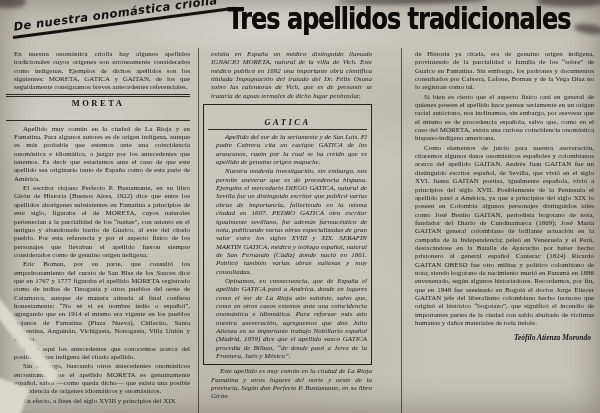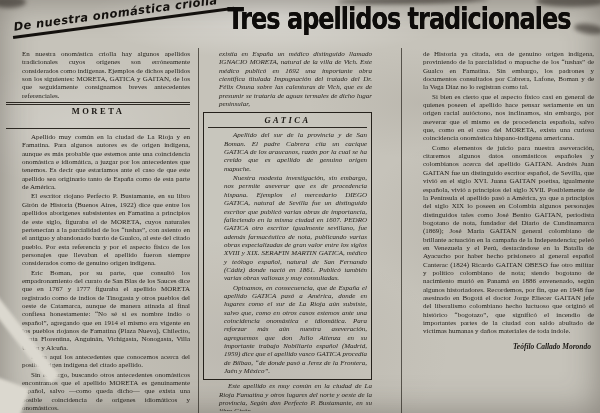--- a/index.html
+++ b/index.html
@@ -33,32 +33,32 @@
   .col{
     position:absolute;top:50px;bottom:2px;overflow:hidden;
     font-size:7px;line-height:8.35px;text-align:justify;
   }
   .col-1{left:6px;width:184px;}
   .col-2{left:203px;width:169px;font-style:italic;}
   .col-3{left:407px;width:187px;}
   .vrule{position:absolute;top:48px;bottom:0;width:1px;background:rgba(40,35,29,.7);z-index:2;}
   .vrule-1{left:198px;}
   .vrule-2{left:401px;}
-  .col p{margin:0 0 1px 16px;text-indent:9px;}
+  .col p{margin:0 0 1px 8px;text-indent:9px;}
   .col p.cont{text-indent:0;}
   .sec-head{
     position:relative;text-align:center;font-weight:bold;letter-spacing:2.5px;
     font-size:8.5px;line-height:10px;color:#1b1814;
     border-top:1px solid #2c2822;border-bottom:1px solid #2c2822;
     padding:1px 0 12px;margin:4px 0 4px;text-indent:0;
   }
   .sec-head::before{
     content:"";position:absolute;left:0;right:0;top:-3px;border-top:1px solid #2c2822;
   }
-  .gatica-box{border:1.5px solid #24201a;padding:2px 4px 3px;margin:4px 0 2px;background:rgba(255,255,255,.05);}
+  .gatica-box{border:1.5px solid #24201a;padding:12px 4px 3px;margin:4px 0 2px;background:rgba(255,255,255,.05);}
   .box-head{
     text-align:center;font-weight:bold;letter-spacing:2.5px;font-size:8.5px;line-height:10px;
     color:#1b1814;border-bottom:1px solid #2c2822;padding:0 0 2px;margin:0 0 3px;text-indent:0;
   }
   .byline{
     text-align:right;font-weight:bold;font-style:italic;font-size:7.5px;
     margin-top:7px;padding-right:3px;color:#1b1814;filter:blur(.3px);
   }
   .smudge{position:absolute;background:rgba(36,31,25,.55);border-radius:50%;filter:blur(2px);z-index:4;}
   .smudge-a{left:-8px;top:-4px;width:34px;height:12px;}
@@ -93,30 +93,30 @@
     <p>Eric Boman, por su parte, que consultó los empadronamiento del curato de San Blas de los Sauces dice que en 1767 y 1777 figuraba el apellido MORETA registrado como de indios de Tinogasta y otros pueblos del oeste de Catamarca, aunque de manera atinada al final confiesa honestamente: “No sé si es nombre indio o español”, agregando que en 1914 el mismo era vigente en los pueblos riojanos de Famatina (Plaza Nueva), Chilecito, Santa Florentina, Anguinán, Vichigasta, Nonogasta, Villa Unión y Alcuña.</p>
     <p>Hasta aquí los antecedentes que conocemos acerca del posible origen indígena del citado apellido.</p>
     <p>Sin embargo, buscando otros antecedentes onomásticos encontramos que el apellido MORETA es genuinamente español, salvo —como queda dicho— que exista una posible coincidencia de orígenes idiomáticos y onomásticos.</p>
     <p>En efecto, a fines del siglo XVIII y principios del XIX</p>
   </div>
 
   <div class="col col-2">
     <p class="cont">existía en España un médico distinguido llamado IGNACIO MORETA, natural de la villa de Vich. Este médico publicó en 1692 una importante obra científica titulada Impugnación del tratado del Dr. Félix Osuna sobre las calenturas de Vich, que es de presumir se trataría de aguas termales de dicho lugar peninsular,</p>
     <div class="gatica-box">
       <div class="box-head">GATICA</div>
-      <p>Apellido del sur de la provincia y de San Boman. El padre Cabrera cita un cacique GATICA de los araucanos, razón por la cual se ha creído que es apellido de genuino origen mapuche.</p>
+      <p>Apellido del sur de la seriamente y de San Luis. El padre Cabrera cita un cacique GATICA de los araucanos, razón por la cual se ha creído que es apellido de genuino origen mapuche.</p>
       <p>Nuestra modesta investigación, sin embargo, nos permite aseverar que es de procedencia hispana. Ejemplos el mercedario DIEGO GATICA, natural de Sevilla fue un distinguido escritor que publicó varias obras de importancia, falleciendo en la misma ciudad en 1607. PEDRO GATICA otro escritor igualmente sevillano, fue además farmacéutico de nota, publicando varias obras especializadas de gran valor entre los siglos XVIII y XIX. SERAFIN MARTIN GATICA, médico y teólogo español, natural de San Fernando (Cádiz) donde nació en 1861. Publicó también varias obras valiosas y muy consultadas.</p>
       <p>Opinamos, en consecuencia, que de España el apellido GATICA pasó a América, donde en lugares como el sur de La Rioja aún subsiste, salvo que, como en otros casos estemos ante una coincidencia onomástica e idiomática. Para reforzar más aún nuestra aseveración, agreguemos que don Julio Atienza en su importante trabajo Nobiliario español (Madrid, 1959) dice que el apellido vasco GATICA procedía de Bilbao, “de donde pasó a Jerez de la Frontera, Jaén y México”.</p>
     </div>
     <p>Este apellido es muy común en la ciudad de La Rioja Famatina y otros lugares del norte y oeste de la provincia, Según don Perfecto P. Bustamante, en su libro Girón</p>
   </div>
 
   <div class="col col-3">
-    <p class="cont">de Historia ya citada, era de genuino origen indígena, proviniendo de la parcialidad o mapuche de los “tushas” de Gualco en Famatina. Sin embargo, los padrones y documentos consultados por Cabrera, Lafone, Boman y de la Vega Díaz no lo registran como tal.</p>
+    <p class="cont">de Historia ya citada, era de genuino origen indígena, proviniendo de la parcialidad o familia de los “sobre” de Gualco en Famatina. Sin embargo, los padrones y documentos consultados por Cabrera, Lafone, Boman y de la Vega Díaz no lo registran como tal.</p>
     <p>Si bien es cierto que el aspecto físico casi en general de quienes poseen el apellido hace pensar seriamente en un origen racial autóctono, nos inclinamos, sin embargo, por aseverar que el mismo es de procedencia española, salvo que, como en el caso del MORETA, exista una curiosa coincidencia onomástica hispano-indígena americana.</p>
     <p>Como elementos de juicio para nuestra aseveración, citaremos algunos datos onomásticos españoles y colombianos acerca del apellido GAITAN. Andrés Juan GAITAN fue un distinguido escritor español, de Sevilla, que vivió en el siglo XVI. Juana GAITAN poetisa, igualmente española, vivió a principios del siglo XVII. Posiblemente de la Península el apellido pasó a América, ya que a principios del siglo XIX lo poseen en Colombia algunos personajes distinguidos tales como José Benito GAITAN, periodista bogotano de nota, fundador del Diario de Cundinamarca (1869); José María GAITAN general colombiano de brillante actuación en la campaña de la Independencia; peleó en Venezuela y el Perú, destacándose en la Batalla de Ayacucho por haber hecho prisionero al general español Canterac (1824) Ricardo GAITAN OBESO fue otro militar y político colombiano de nota; siendo bogotano de nacimiento murió en Panamá en 1886 envenenado, según algunos historiadores. Recordemos, por fin, que en 1948 fue asesinado en Bogotá el doctor Jorge Eliecer GAITAN jefe del liberalismo colombiano hecho luctuoso que originó el histórico “bogotazo”, que significó el incendio de importantes partes de la ciudad con saldo abultado de víctimas humanas y daños materiales de toda índole.</p>
-    <div class="byline">Teófilo Callado Morondo</div>
+    <div class="byline">Teófilo Atienza Morondo</div>
   </div>
 
   <div class="fold fold-a"></div>
   <div class="fold fold-b"></div>
 
 </div>
 
 </body></html>

